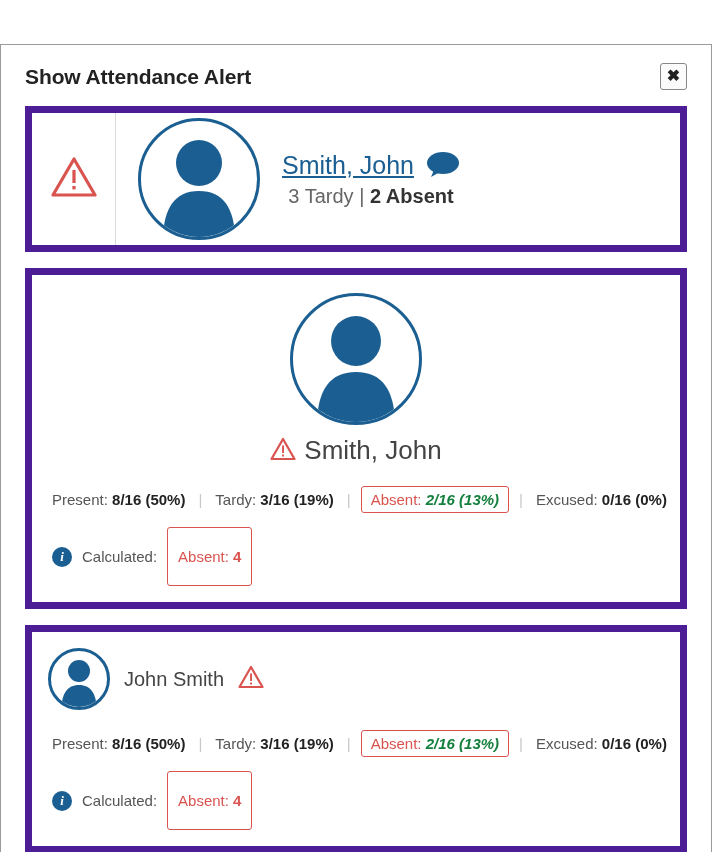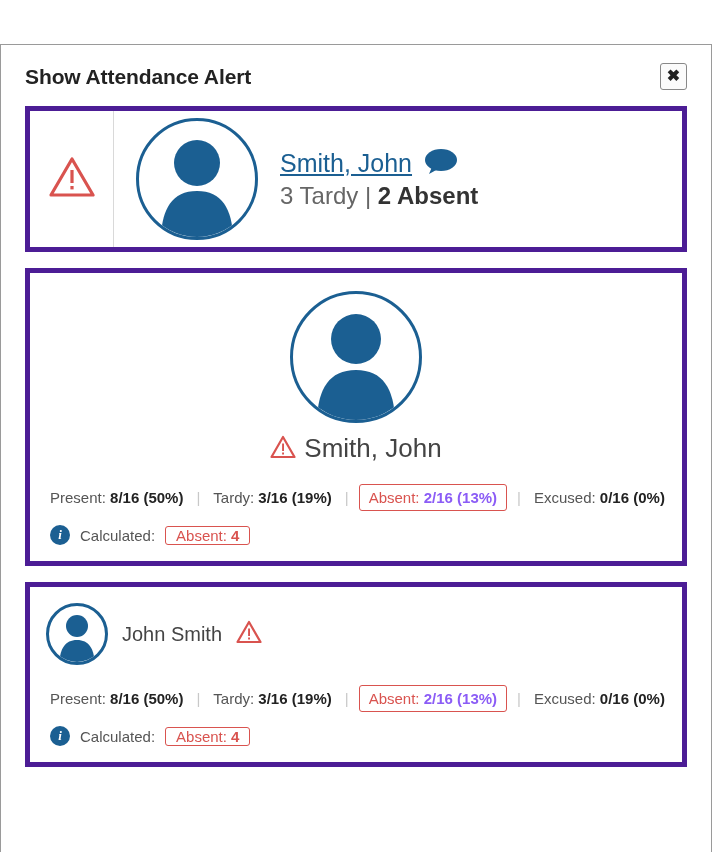--- a/index.html
+++ b/index.html
@@ -49,21 +49,21 @@
   }
   .dlg-desc {
     margin: 14px 0 0 0;
     font-size: 17.5px;
     line-height: 1.45;
     color: #333333;
     max-width: 650px;
   }
 
   .panel {
-    border: 5px solid #4c1d95;
+    border: 7px solid #4c1d95;
     background: #ffffff;
     margin-top: 16px;
   }
 
   
   .p1 { display: flex; align-items: stretch; height: 146px; }
   .p1-alert-cell {
     width: 84px;
     border-right: 1px solid #d9d9d9;
     display: flex;
@@ -90,21 +90,21 @@
   .avatar svg { display: block; }
   .p1-text { display: flex; flex-direction: column; gap: 4px; }
   .name-row { display: flex; align-items: center; gap: 12px; }
   .name-link {
     font-size: 25px;
     color: #1b5f92;
     text-decoration: underline;
     cursor: pointer;
   }
   .stat-line {
-    font-size: 24px;
+    font-size: 20px;
     color: #666666;
     text-align: center;
   }
   .stat-line b { color: #333333; }
 
   
   .p2 { padding: 18px 16px 16px 16px; }
   .p2-avatar-wrap { display: flex; justify-content: center; }
   .p2-name-row {
     display: flex;
@@ -131,36 +131,36 @@
   .stats-row .seg:first-child { padding-left: 4px; }
   .stats-row .sep { color: #c8c8c8; }
   .stats-row b { color: #222222; }
   .absent-box {
     border: 1px solid #d9534f;
     border-radius: 3px;
     color: #d9534f;
     padding: 4px 9px;
     margin: 0 6px;
   }
-  .absent-box b { color: #8b5cf6; }
+  .absent-box b { color: #15803d; font-style: italic; }
 
   .calc-row {
     display: flex;
     align-items: center;
     gap: 10px;
     margin-top: 14px;
     padding-left: 4px;
     font-size: 15px;
     color: #555555;
   }
   .calc-chip {
     border: 1px solid #d9534f;
     border-radius: 3px;
     color: #d9534f;
-    padding: 0 10px;
+    padding: 20px 10px;
     font-size: 15px;
   }
   .calc-chip b { color: #d9534f; }
 
   
   .p3 { padding: 16px 16px 16px 16px; }
   .p3-head { display: flex; align-items: center; gap: 14px; }
   .p3-name { font-size: 20px; color: #444444; }
 
   .info-icon {

